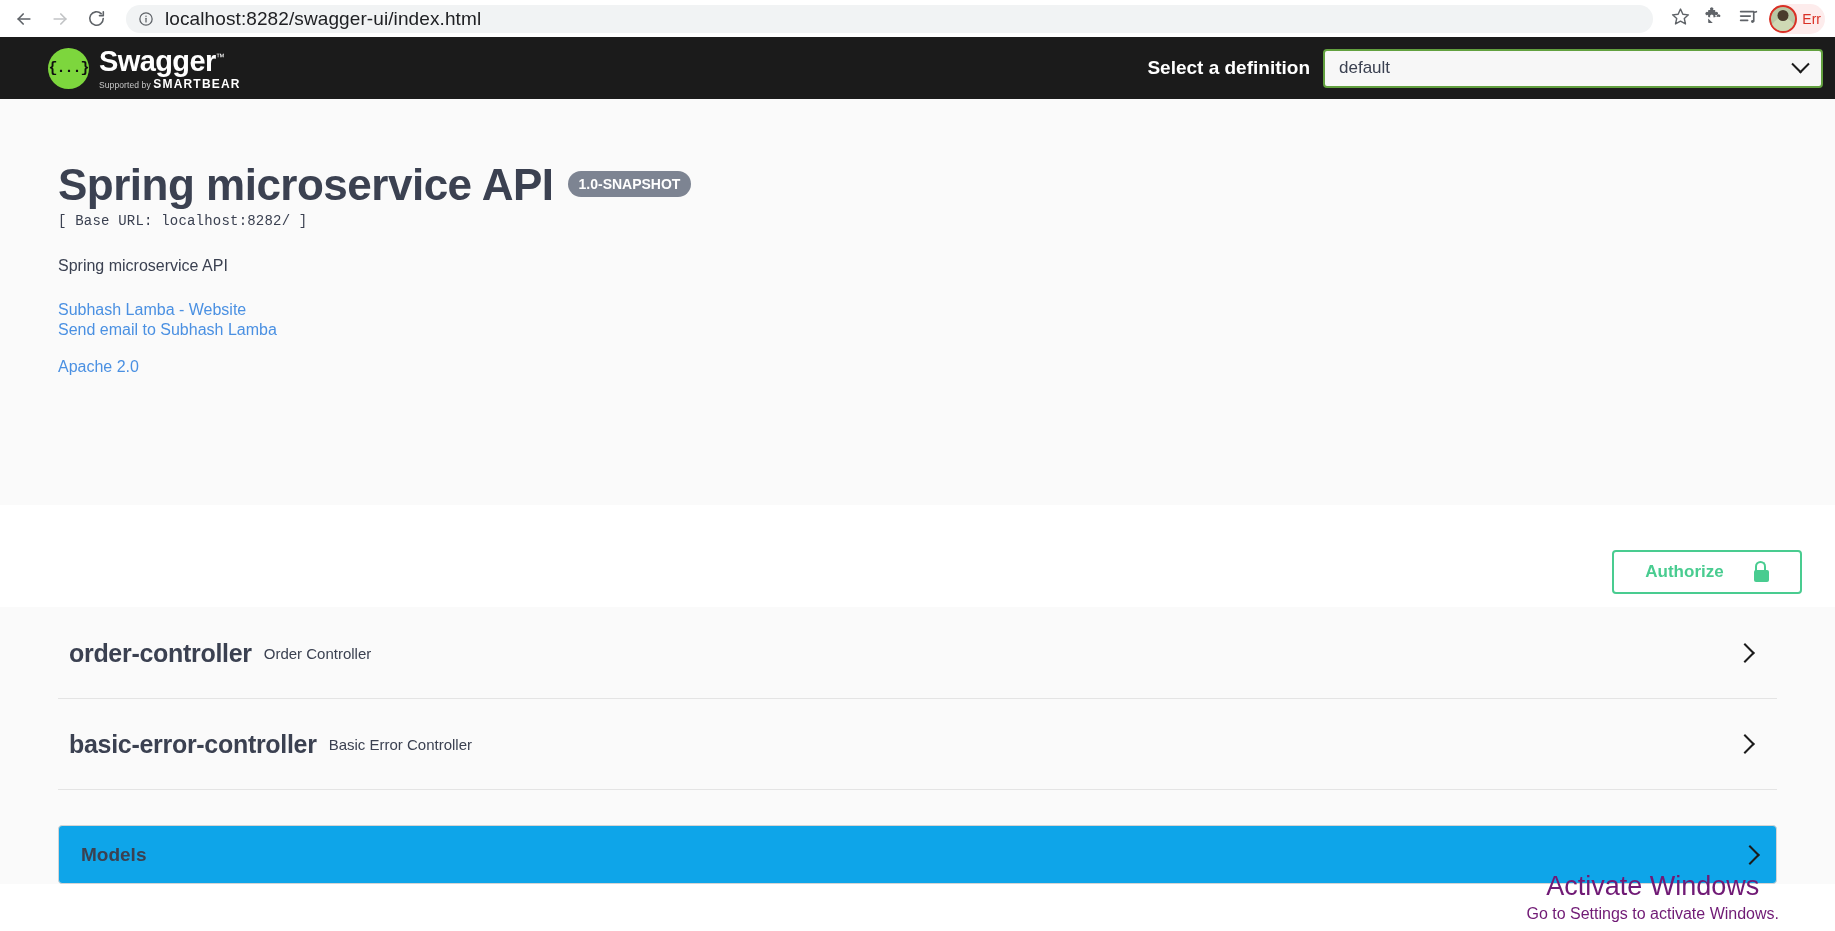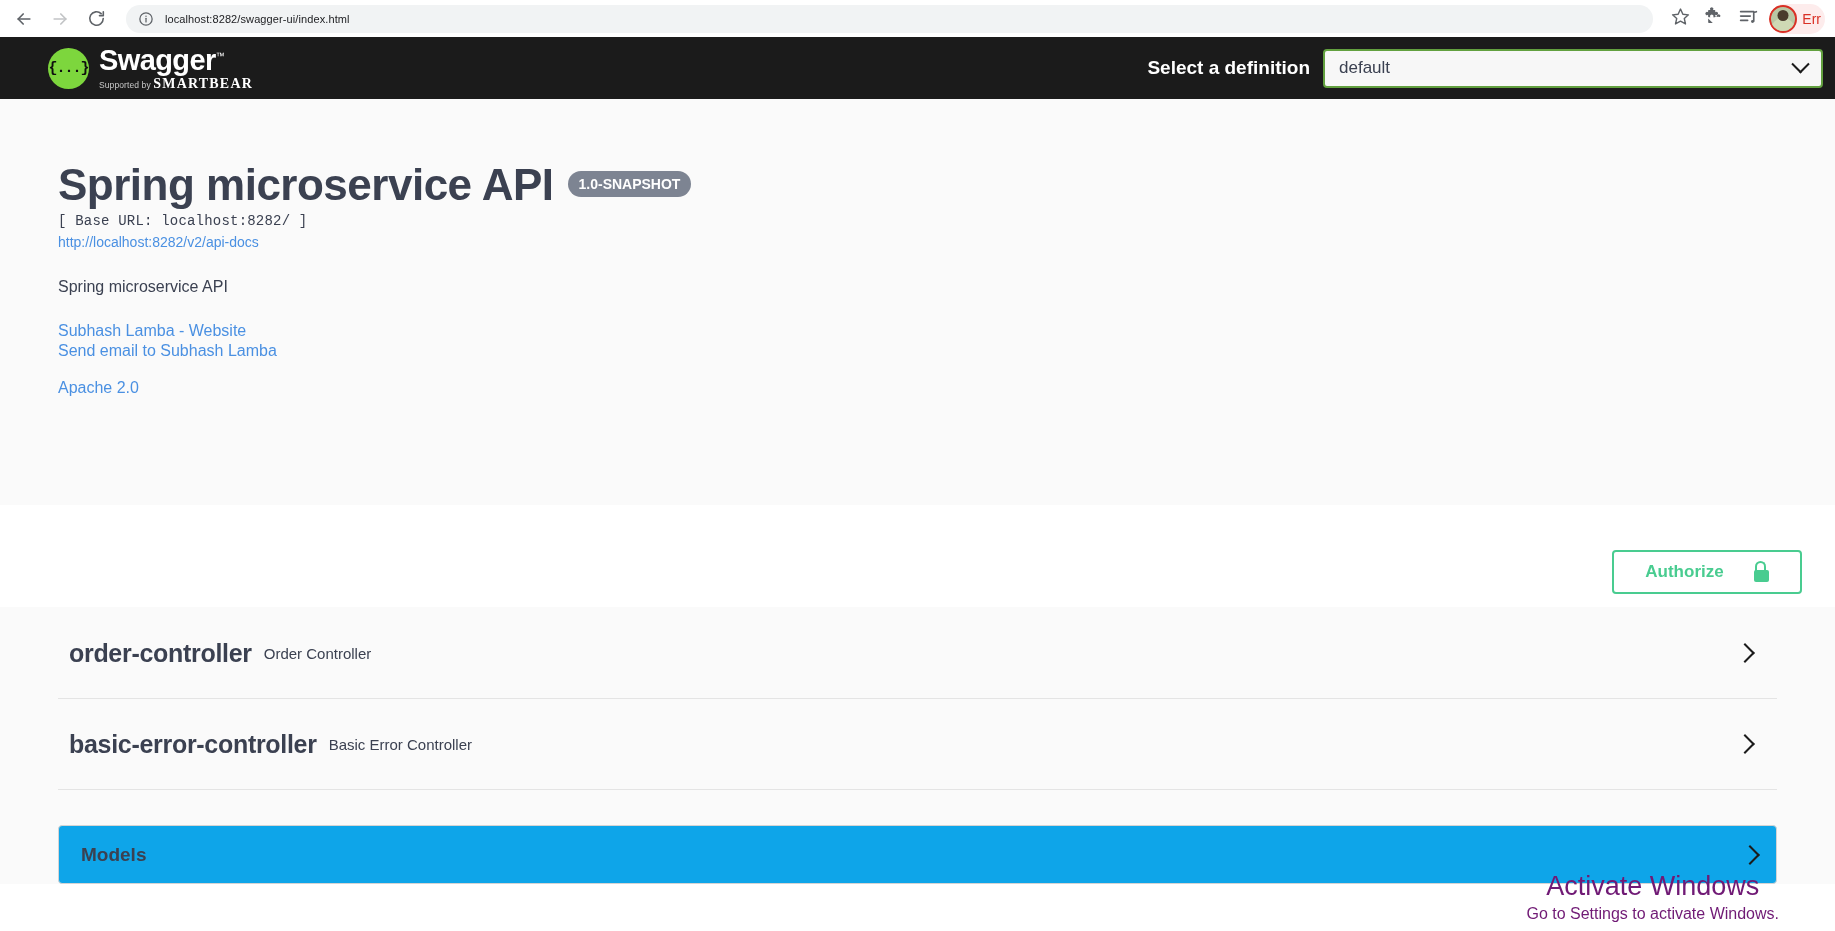--- a/index.html
+++ b/index.html
@@ -36,21 +36,21 @@
     margin-right: 10px;
     background: #f1f3f4;
     border-radius: 14px;
     display: flex;
     align-items: center;
     padding: 0 14px 0 12px;
     min-width: 0;
   }
   .omnibox .info-icon { flex: 0 0 auto; margin-right: 11px; display:flex; }
   .omnibox .url {
-    font-size: 11px;
+    font-size: 19px;
     color: #202124;
     white-space: nowrap;
     overflow: hidden;
     text-overflow: ellipsis;
     letter-spacing: .1px;
   }
 
   .tb-icons { display: flex; align-items: center; flex: 0 0 auto; }
   .tb-icon {
     width: 34px; height: 34px;
@@ -126,21 +126,21 @@
   }
   .logo-text .wordmark sup {
     font-size: 9px; vertical-align: super; font-weight: normal;
   }
   .logo-text .tagline {
     font-size: 8.5px;
     color: #c9c9c9;
     margin-top: 2px;
     letter-spacing: .1px;
   }
-  .logo-text .tagline b { color: #ffffff; letter-spacing: 1.2px; font-size: 14px; font-family: Liberation Serif, serif;}
+  .logo-text .tagline b { color: #ffffff; letter-spacing: 1.2px; font-size: 12px;}
 
   .topbar-right {
     margin-left: auto;
     display: flex;
     align-items: center;
     flex: 1 1 auto;
     justify-content: flex-end;
   }
   .def-label {
     color: #ffffff;
@@ -439,21 +439,20 @@
     </div>
   </div>
 
   <div class="info-section">
     <div class="wrap">
       <div class="title-row">
         <h1 class="api-title">Spring microservice API</h1>
         <span class="version-badge">1.0-SNAPSHOT</span>
       </div>
       <div class="base-url">[ Base URL: localhost:8282/ ]</div>
-      <a class="api-docs-link" href="#">http://localhost:8282/v2/api-docs</a>
       <div class="api-desc">Spring microservice API</div>
       <div class="link-row">
         <a class="info-link" href="#">Subhash Lamba - Website</a>
         <a class="info-link" href="#">Send email to Subhash Lamba</a>
         <a class="license-link" href="#">Apache 2.0</a>
       </div>
     </div>
   </div>
 
   <div class="auth-section">

